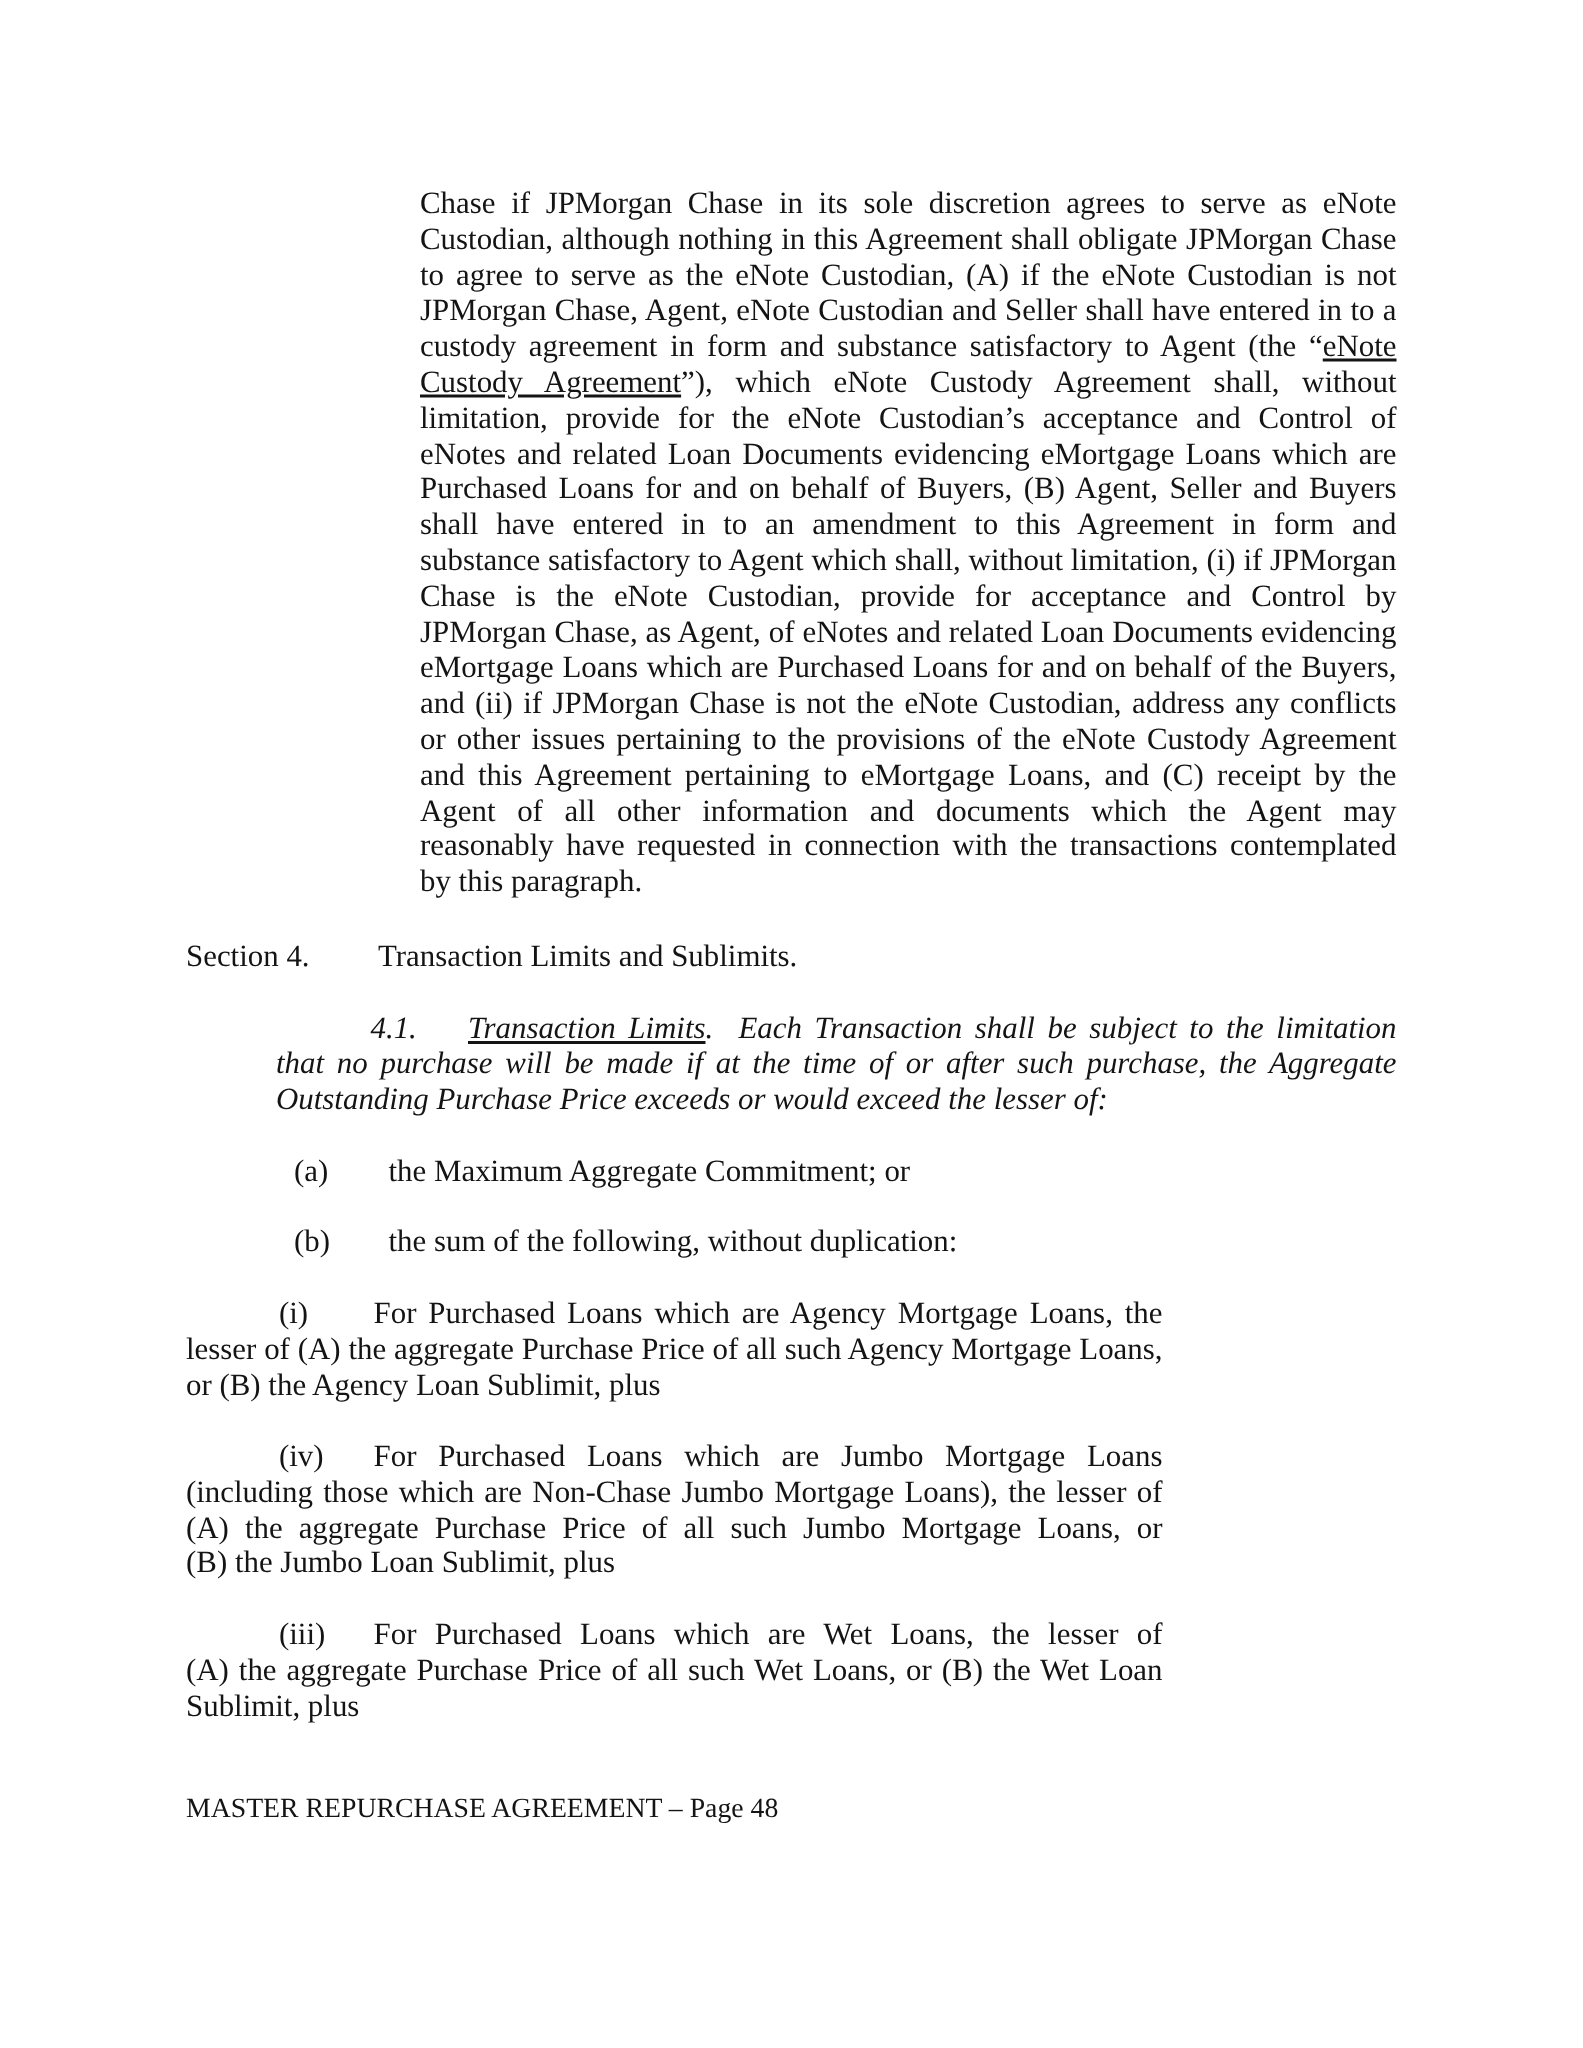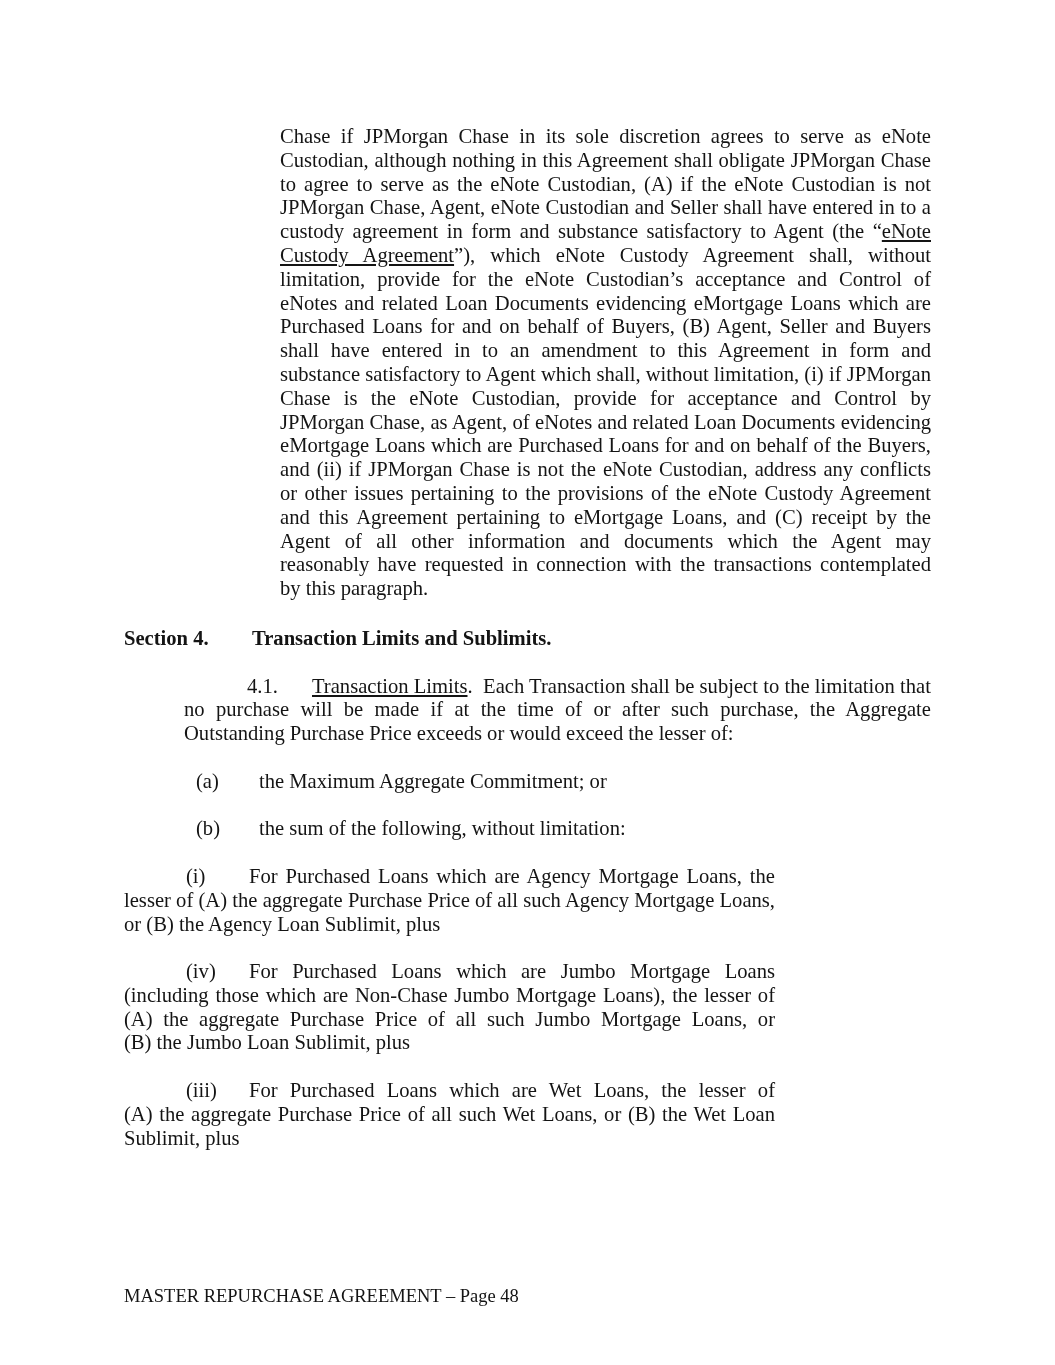--- a/index.html
+++ b/index.html
@@ -26,58 +26,58 @@
     width: 807px;
   }
   p { margin: 0 0 23.8px 0; }
   .justify { text-align: justify; }
   .u { text-decoration: underline; }
 
   
   .indent-1 { margin-left: 156px; width: 651px; }
 
   
-  .heading { font-weight: bold; margin-top: 26px; }
+  .heading { font-weight: normal; margin-top: 26px; }
   .h-label { display: inline-block; width: 128px; }
 
   
-  .clause41 { margin-left: 60px; width: 747px; text-indent: 63px; }
+  .clause41 { margin-left: 60px; width: 747px; text-indent: 63px; font-style: italic; }
   .num41 { display: inline-block; width: 65px; text-indent: 0; }
 
   
   .item { margin-left: 72px; width: 651px; }
   .item-label { display: inline-block; width: 63px; }
 
   
   .subitem { width: 651px; text-indent: 62px; }
   .sub-label { display: inline-block; width: 63px; text-indent: 0; }
 
   .footer {
     position: absolute;
     left: 124px;
-    top: 1286px;
+    top: 1196px;
   }
   .footer-line1 { font-size: 18.5px; line-height: 21px; }
   .footer-line2 { font-size: 14.5px; line-height: 17px; }
 </style>
 </head>
 <body>
 
 <div class="page">
   <div class="content">
 
     <p class="indent-1 justify"><span>Chase if JPMorgan Chase in its sole discretion agrees to serve as eNote Custodian, although nothing in this Agreement shall obligate JPMorgan Chase to agree to serve as the eNote Custodian, (A) if the eNote Custodian is not JPMorgan Chase, Agent, eNote Custodian and Seller shall have entered in to a custody agreement in form and substance satisfactory to Agent (the “</span><span class="u">eNote Custody Agreement</span><span>”), which eNote Custody Agreement shall, without limitation, provide for the eNote Custodian’s acceptance and Control of eNotes and related Loan Documents evidencing eMortgage Loans which are Purchased Loans for and on behalf of Buyers, (B) Agent, Seller and Buyers shall have entered in to an amendment to this Agreement in form and substance satisfactory to Agent which shall, without limitation, (i) if JPMorgan Chase is the eNote Custodian, provide for acceptance and Control by JPMorgan Chase, as Agent, of eNotes and related Loan Documents evidencing eMortgage Loans which are Purchased Loans for and on behalf of the Buyers, and (ii) if JPMorgan Chase is not the eNote Custodian, address any conflicts or other issues pertaining to the provisions of the eNote Custody Agreement and this Agreement pertaining to eMortgage Loans, and (C) receipt by the Agent of all other information and documents which the Agent may reasonably have requested in connection with the transactions contemplated by this paragraph.</span></p>
 
     <p class="heading"><span class="h-label">Section 4.</span><span>Transaction Limits and Sublimits.</span></p>
 
     <p class="clause41 justify"><span class="num41">4.1.</span><span class="u">Transaction Limits</span><span>.&nbsp; Each Transaction shall be subject to the limitation that no purchase will be made if at the time of or after such purchase, the Aggregate Outstanding Purchase Price exceeds or would exceed the lesser of:</span></p>
 
     <p class="item"><span class="item-label">(a)</span><span>the Maximum Aggregate Commitment; or</span></p>
 
-    <p class="item"><span class="item-label">(b)</span><span>the sum of the following, without limitation:</span></p>
+    <p class="item"><span class="item-label">(b)</span><span>the sum of the following, without duplication:</span></p>
 
     <p class="subitem justify"><span class="sub-label">(i)</span><span>For Purchased Loans which are Agency Mortgage Loans, the lesser of (A)&nbsp;the aggregate Purchase Price of all such Agency Mortgage Loans, or (B)&nbsp;the Agency Loan Sublimit, plus</span></p>
 
 
     <p class="subitem justify"><span class="sub-label">(iv)</span><span>For Purchased Loans which are Jumbo Mortgage Loans (including those which are Non-Chase Jumbo Mortgage Loans), the lesser of (A)&nbsp;the aggregate Purchase Price of all such Jumbo Mortgage Loans, or (B)&nbsp;the Jumbo Loan Sublimit, plus</span></p>
 
     <p class="subitem justify"><span class="sub-label">(iii)</span><span>For Purchased Loans which are Wet Loans, the lesser of (A)&nbsp;the aggregate Purchase Price of all such Wet Loans, or (B)&nbsp;the Wet Loan Sublimit, plus</span></p>
 
   </div>
 

